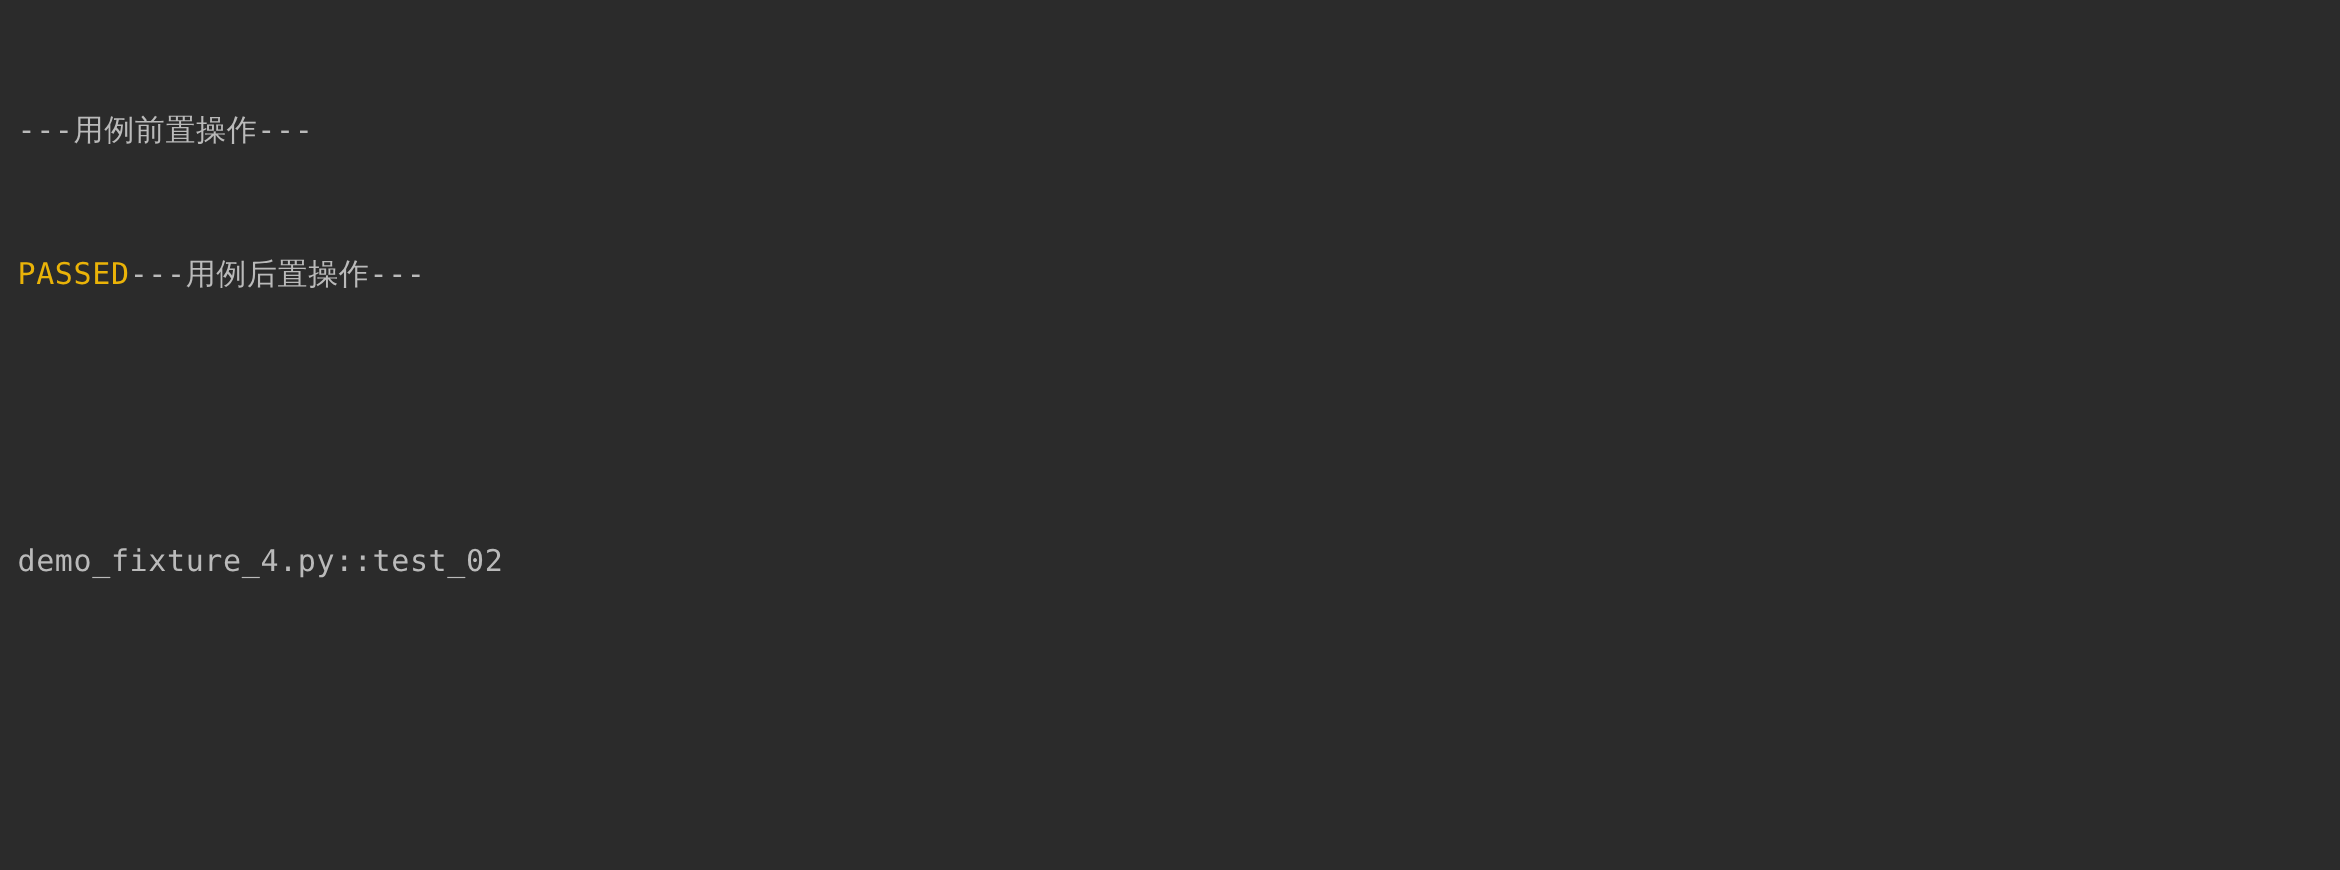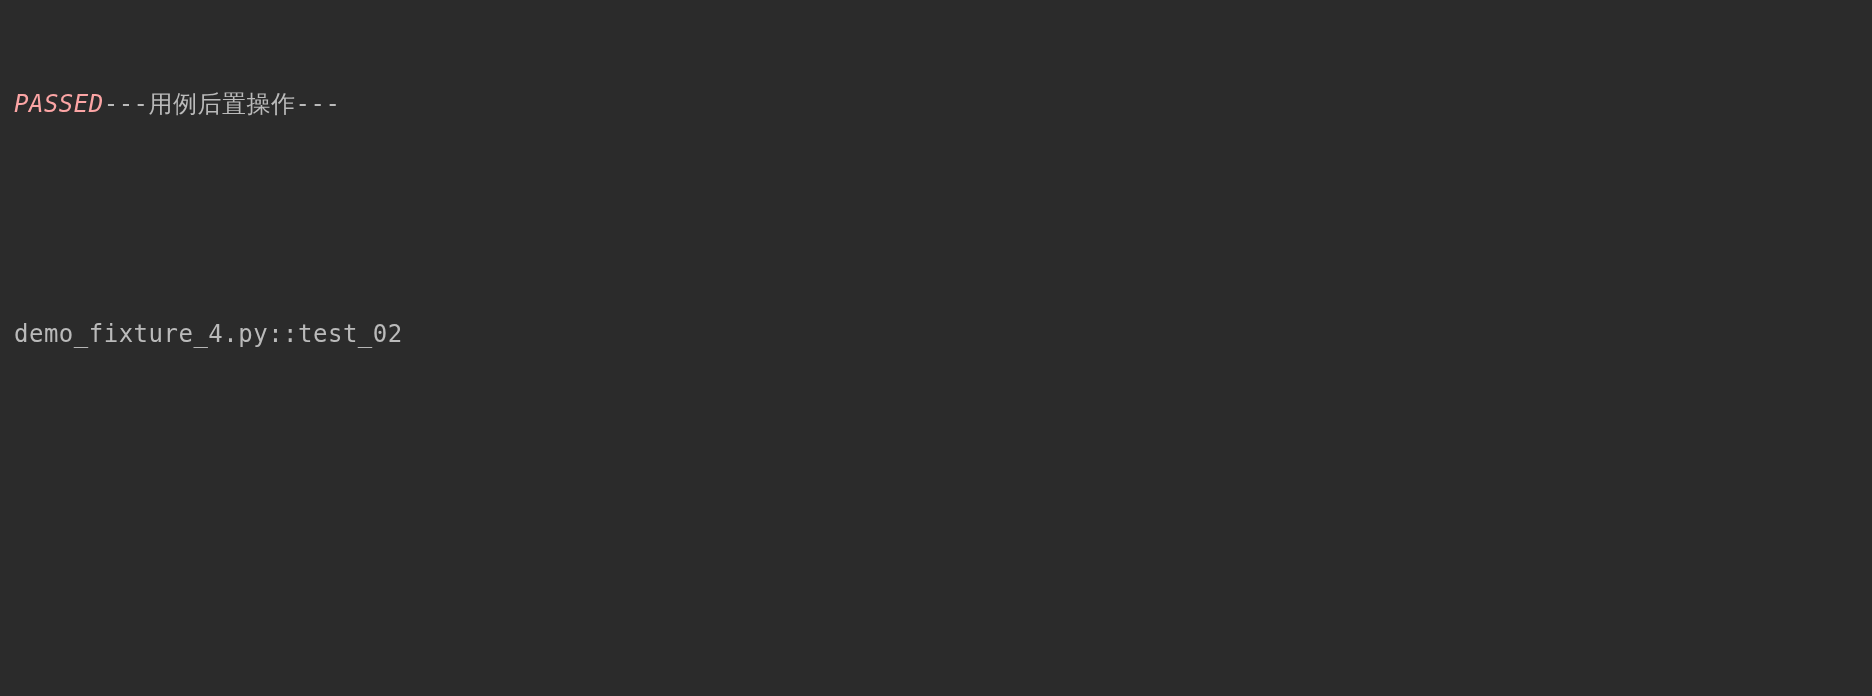--- a/index.html
+++ b/index.html
@@ -20,31 +20,31 @@
       letter-spacing: 0.5px;
     }
     .terminal-output {
       white-space: pre;
     }
     .line {
       display: block;
       min-height: 1.6em;
     }
     .passed {
-      color: #fca5a5;
-      font-style: italic;
+      color: #eab308;
     }
     .blank-line {
       height: 1.6em;
     }
   </style>
 </head>
 <body>
 
 <div class="terminal-output">
+  <span class="line">---用例前置操作---</span>
   <span class="line"><span class="passed">PASSED</span><span>---用例后置操作---</span></span>
   <div class="blank-line"></div>
   <span class="line">demo_fixture_4.py::test_02</span>
   
   
   
   
   
   
   

